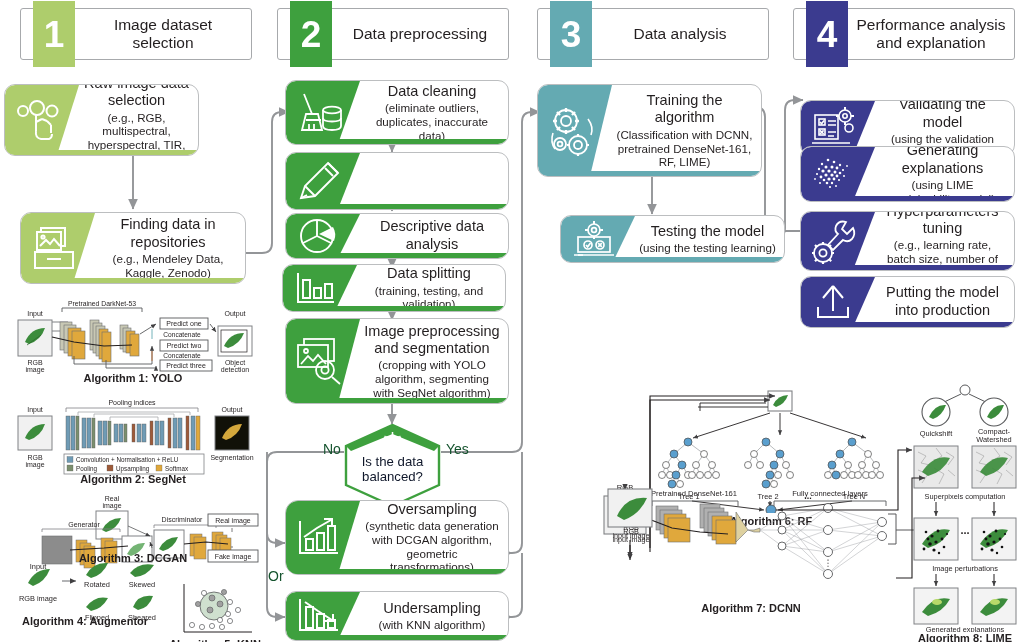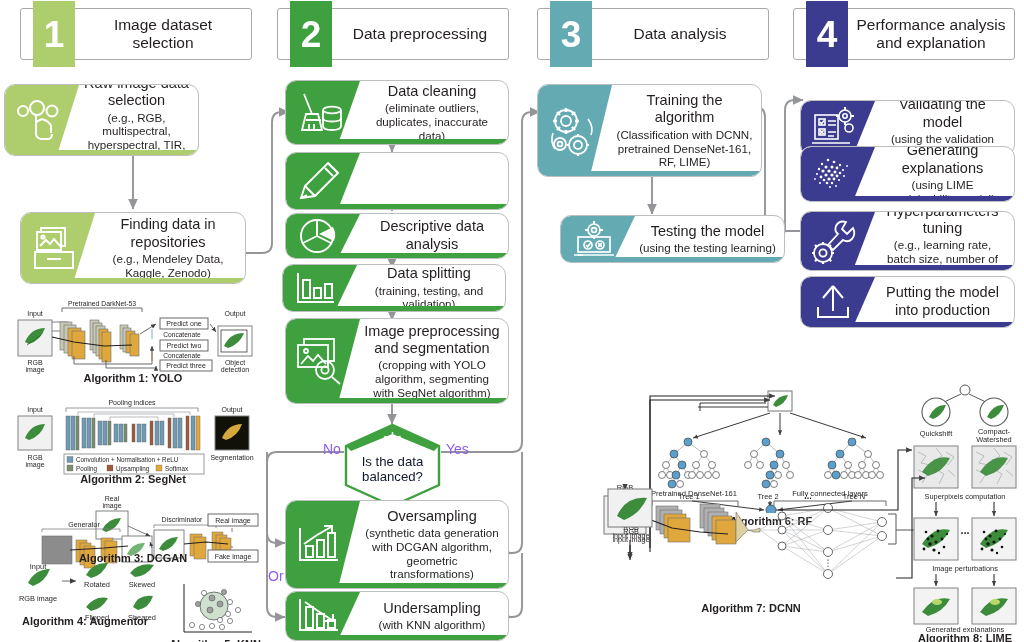--- a/index.html
+++ b/index.html
@@ -28,21 +28,21 @@
   .node .botbar{position:absolute;left:0;right:0;bottom:0;height:5px;}
   .node .icon{position:absolute;left:6px;top:50%;transform:translateY(-50%);
               width:58px;height:50px;}
   .node .icon svg{width:100%;height:100%;display:block;}
 
   
   .decision{position:absolute;box-sizing:border-box;}
   .decision .hex{position:absolute;inset:0;}
   .decision .dtxt{position:absolute;left:0;right:0;top:52%;transform:translateY(-42%);
                   text-align:center;font-size:13.2px;line-height:1.16;color:#0f172a;}
-  .flowlabel{position:absolute;font-size:14px;color:#8b5cf6;}
+  .flowlabel{position:absolute;font-size:14px;color:#14532d;}
 
   
   .wires{position:absolute;left:0;top:0;width:1024px;height:642px;pointer-events:none;}
 
   
   .algo{position:absolute;}
   .algo .cap{position:absolute;left:0;right:0;text-align:center;font-size:11px;font-weight:bold;color:#231f20;}
   .mini-lbl{position:absolute;font-size:7.2px;color:#231f20;text-align:center;line-height:1.12;}
 </style>
 </head>
@@ -286,21 +286,21 @@
       <g fill="none" stroke="#fff" stroke-width="1.5">
         <path d="M48.5,8 v12 M41,13 h15 M41,13 l-4,9 h8 z M56,13 l4,9 h-8 z"></path>
       </g>
     </svg>
     <div class="dtxt">Is the data balanced?</div>
   </div>
   <div class="flowlabel" style="left:323px;top:441px;">No</div>
   <div class="flowlabel" style="left:446px;top:441px;">Yes</div>
   <div class="flowlabel" style="left:268px;top:568px;">Or</div>
 
-  <div class="node" style="left:285px;top:500px;width:224px;height:89px;">
+  <div class="node" style="left:285px;top:500px;width:224px;height:75px;border-radius:13px;">
     <div class="tab">
       <svg class="shape" viewBox="0 0 74 75" preserveAspectRatio="none">
         <path d="M0,10 Q0,0 10,0 L74,0 L52,75 L10,75 Q0,75 0,65 Z" fill="#3ea03e"></path>
       </svg>
     </div>
     <div class="icon" style="width:52px;height:46px;left:7px;">
       <svg viewBox="0 0 52 46">
         <g fill="none" stroke="#fff" stroke-width="2">
           <path d="M7,6 L7,38 L45,38"></path>
           <rect x="13" y="24" width="7" height="11"></rect>

